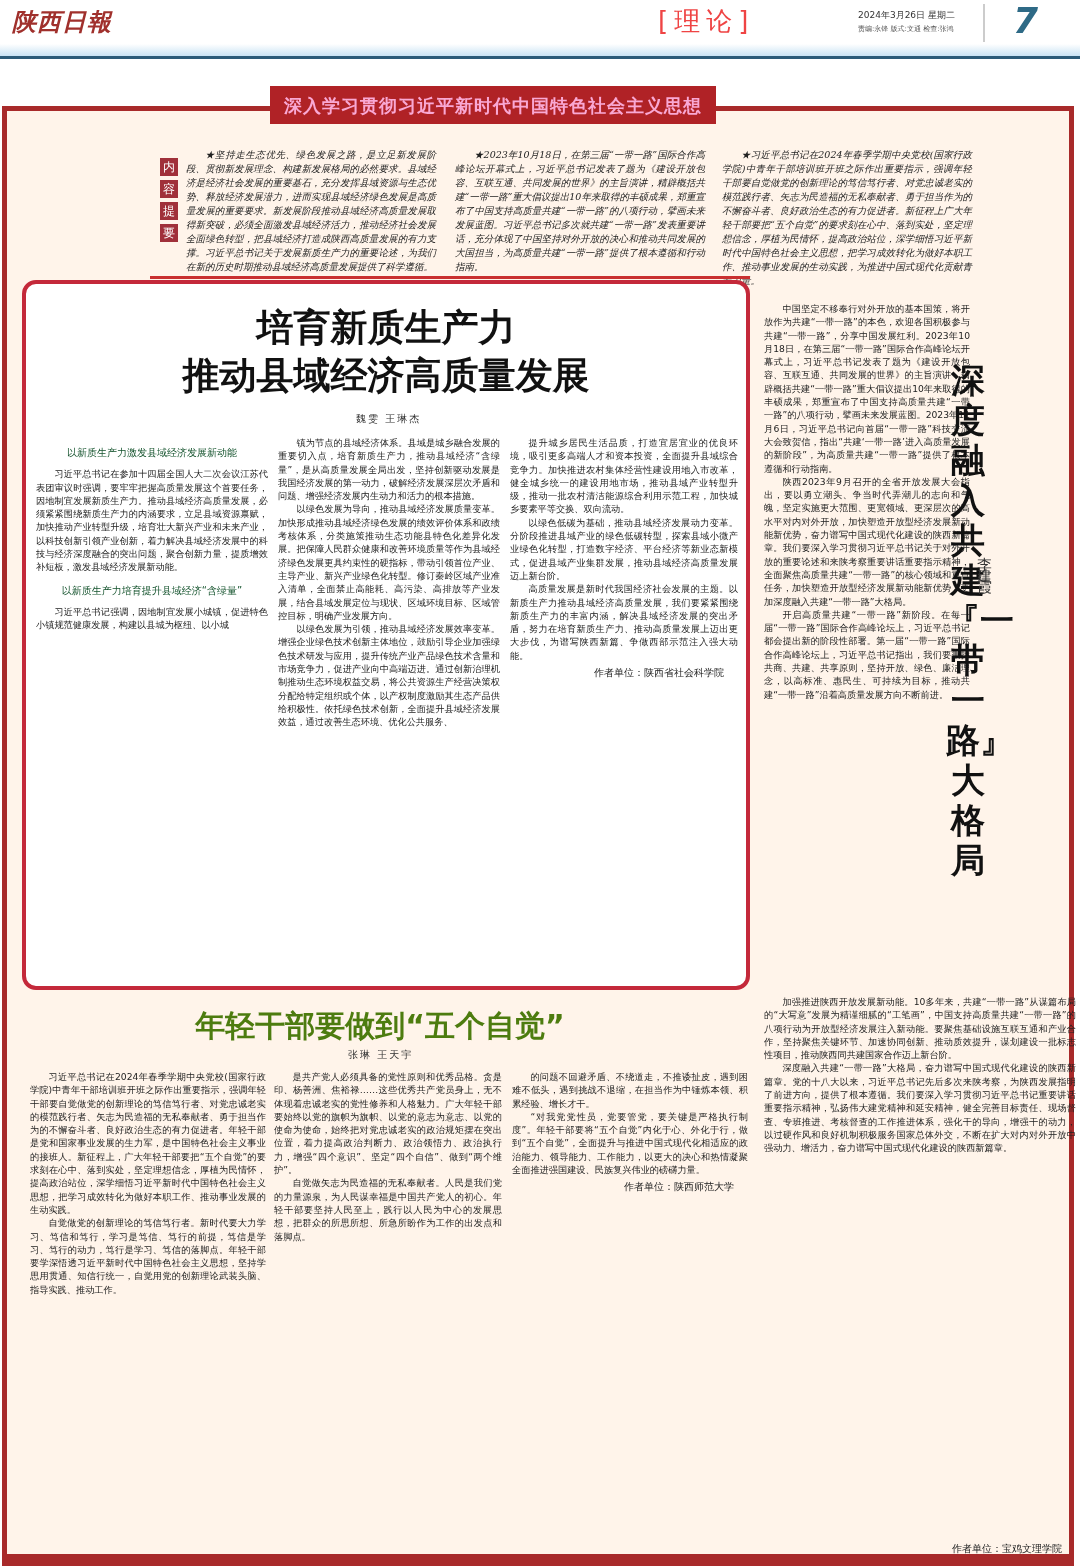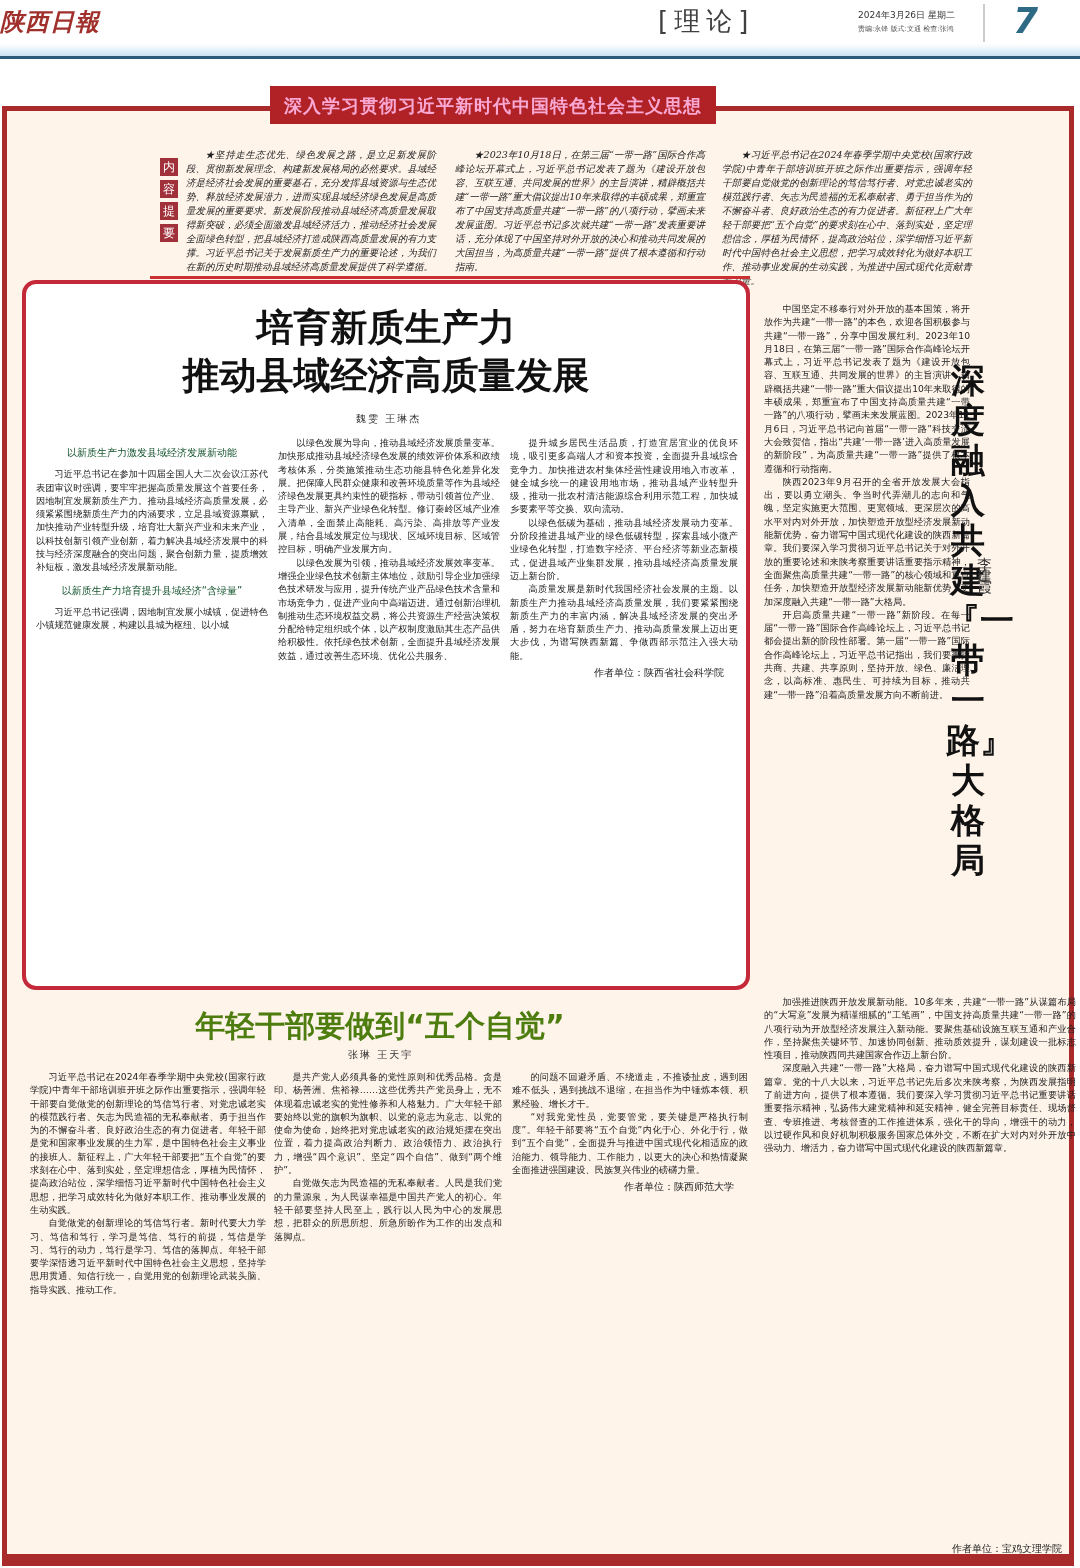--- a/index.html
+++ b/index.html
@@ -1,22 +1,22 @@
 <!DOCTYPE html>
 <html><head>
 <meta charset="utf-8">
 <style>
   * { box-sizing: border-box; margin: 0; padding: 0; }
   html, body { width: 1080px; height: 1568px; background: #ffffff; overflow: hidden; }
   body { font-family: "DejaVu Sans", sans-serif; color: #222; position: relative; }
 
   
   .masthead { position: absolute; left: 0; top: 0; width: 1080px; height: 62px; background: #fff; }
-  .logo { position: absolute; left: 0; top: 6px; font-family: "DejaVu Serif", serif; font-style: italic; font-weight: bold; font-size: 24px; color: #a0302c; letter-spacing: 1px; text-align: center; }
-  .section { position: absolute; left: 658px; top: 4px; font-size: 26px; color: #404040; letter-spacing: 6px; }
+  .logo { position: absolute; left: 12px; top: 6px; font-family: "DejaVu Serif", serif; font-style: italic; font-weight: bold; font-size: 24px; color: #a0302c; letter-spacing: 1px; text-align: center; }
+  .section { position: absolute; left: 658px; top: 4px; font-size: 26px; color: #ef4444; letter-spacing: 6px; }
   .dateblk { position: absolute; left: 858px; top: 8px; font-size: 9px; color: #333; line-height: 14px; }
   .dateblk .sub { font-size: 7px; color: #555; }
   .vsep { position: absolute; left: 983px; top: 4px; width: 2px; height: 38px; background: #ccc; }
   .pageno { position: absolute; left: 1013px; top: 0px; font-size: 36px; font-weight: bold; color: #2e6a86; font-style: italic; }
   .headband { position: absolute; left: 0; top: 44px; width: 1080px; height: 12px; background: linear-gradient(#ffffff, #c9e2f3); }
   .headline-rule { position: absolute; left: 0; top: 56px; width: 1080px; height: 3px; background: #2b5a78; }
 
   
   .frame { position: absolute; left: 2px; top: 106px; width: 1072px; height: 1460px; border: 5px solid #a82a2a; border-bottom-width: 12px; background: #fff4ea; }
   .banner { position: absolute; left: 270px; top: 86px; height: 38px; background: #b02226; color: #f9a8d4; font-size: 18px; font-weight: bold; padding: 8px 14px; letter-spacing: 1px; white-space: nowrap; }
@@ -83,20 +83,21 @@
   </h1>
   <div class="byline" style="left:330px; top:128px;">魏雯  王琳杰</div>
 
   <div class="col" style="left:10px; top:152px; width:232px; height:548px; overflow:hidden;">
     <p class="subhead">以新质生产力激发县域经济发展新动能</p>
     <p>习近平总书记在参加十四届全国人大二次会议江苏代表团审议时强调，要牢牢把握高质量发展这个首要任务，因地制宜发展新质生产力。推动县域经济高质量发展，必须紧紧围绕新质生产力的内涵要求，立足县域资源禀赋，加快推动产业转型升级，培育壮大新兴产业和未来产业，以科技创新引领产业创新，着力解决县域经济发展中的科技与经济深度融合的突出问题，聚合创新力量，提质增效补短板，激发县域经济发展新动能。</p>
     <p class="subhead">以新质生产力培育提升县域经济“含绿量”</p>
     <p>习近平总书记强调，因地制宜发展小城镇，促进特色小镇规范健康发展，构建以县城为枢纽、以小城</p>
   </div>
   <div class="col" style="left:252px; top:152px; width:222px; height:548px; overflow:hidden;">
+    <p>镇为节点的县域经济体系。县域是城乡融合发展的重要切入点，培育新质生产力，推动县域经济“含绿量”，是从高质量发展全局出发，坚持创新驱动发展是我国经济发展的第一动力，破解经济发展深层次矛盾和问题、增强经济发展内生动力和活力的根本措施。</p>
     <p>以绿色发展为导向，推动县域经济发展质量变革。加快形成推动县域经济绿色发展的绩效评价体系和政绩考核体系，分类施策推动生态功能县特色化差异化发展。把保障人民群众健康和改善环境质量等作为县域经济绿色发展更具约束性的硬指标，带动引领首位产业、主导产业、新兴产业绿色化转型。修订秦岭区域产业准入清单，全面禁止高能耗、高污染、高排放等产业发展，结合县域发展定位与现状、区域环境目标、区域管控目标，明确产业发展方向。</p>
     <p>以绿色发展为引领，推动县域经济发展效率变革。增强企业绿色技术创新主体地位，鼓励引导企业加强绿色技术研发与应用，提升传统产业产品绿色技术含量和市场竞争力，促进产业向中高端迈进。通过创新治理机制推动生态环境权益交易，将公共资源生产经营决策权分配给特定组织或个体，以产权制度激励其生态产品供给积极性。依托绿色技术创新，全面提升县域经济发展效益，通过改善生态环境、优化公共服务、</p>
   </div>
   <div class="col" style="left:484px; top:152px; width:228px; height:548px; overflow:hidden;">
     <p>提升城乡居民生活品质，打造宜居宜业的优良环境，吸引更多高端人才和资本投资，全面提升县域综合竞争力。加快推进农村集体经营性建设用地入市改革，健全城乡统一的建设用地市场，推动县域产业转型升级，推动一批农村清洁能源综合利用示范工程，加快城乡要素平等交换、双向流动。</p>
     <p>以绿色低碳为基础，推动县域经济发展动力变革。分阶段推进县域产业的绿色低碳转型，探索县域小微产业绿色化转型，打造数字经济、平台经济等新业态新模式，促进县域产业集群发展，推动县域经济高质量发展迈上新台阶。</p>
     <p>高质量发展是新时代我国经济社会发展的主题。以新质生产力推动县域经济高质量发展，我们要紧紧围绕新质生产力的丰富内涵，解决县域经济发展的突出矛盾，努力在培育新质生产力、推动高质量发展上迈出更大步伐，为谱写陕西新篇、争做西部示范注入强大动能。</p>
     <p class="author">作者单位：陕西省社会科学院</p>
   </div>
 </div>

